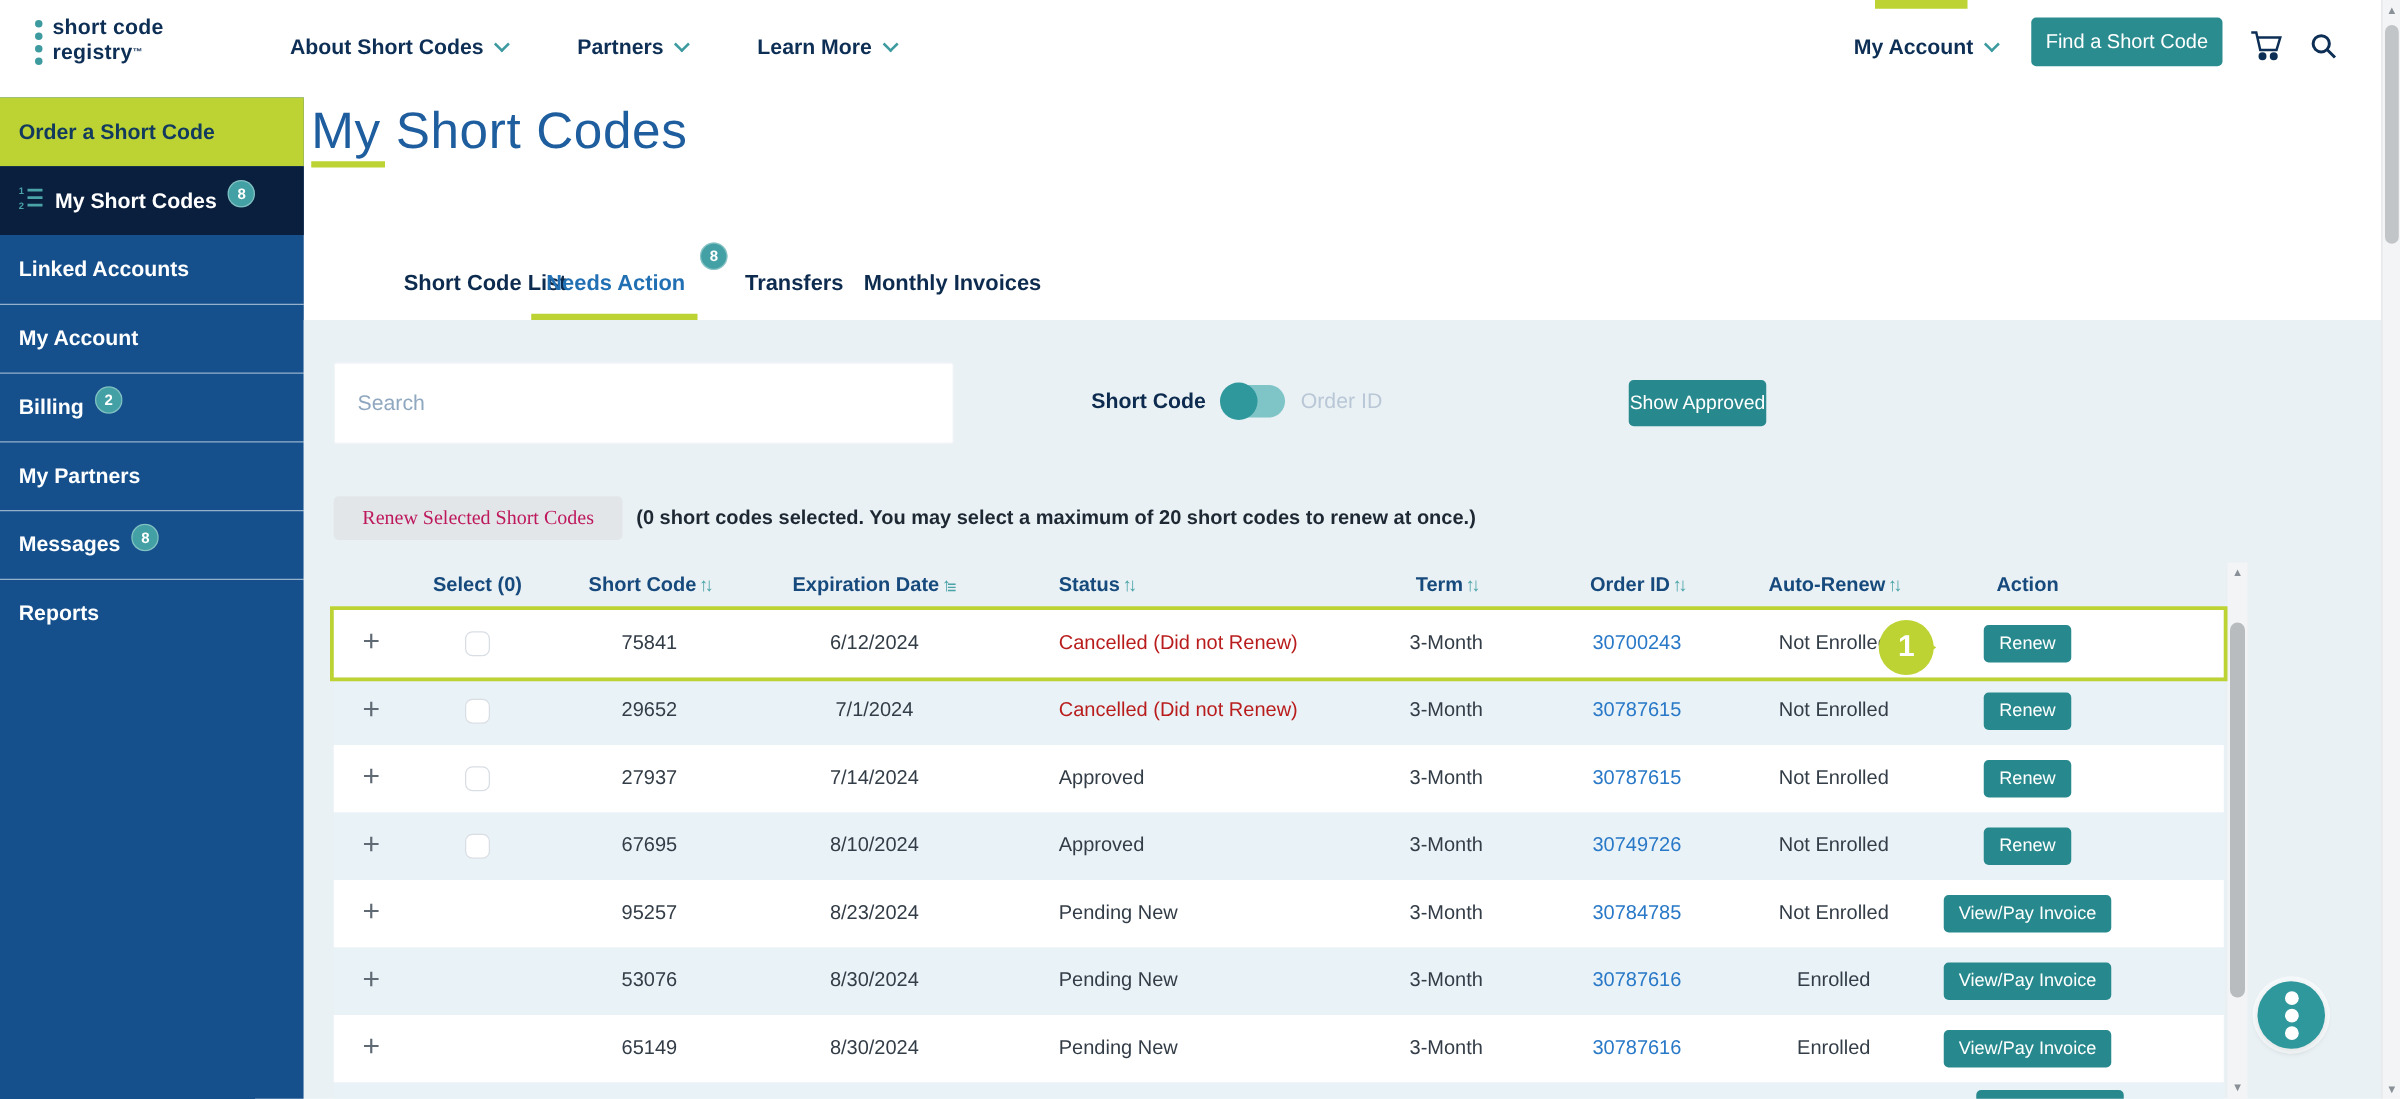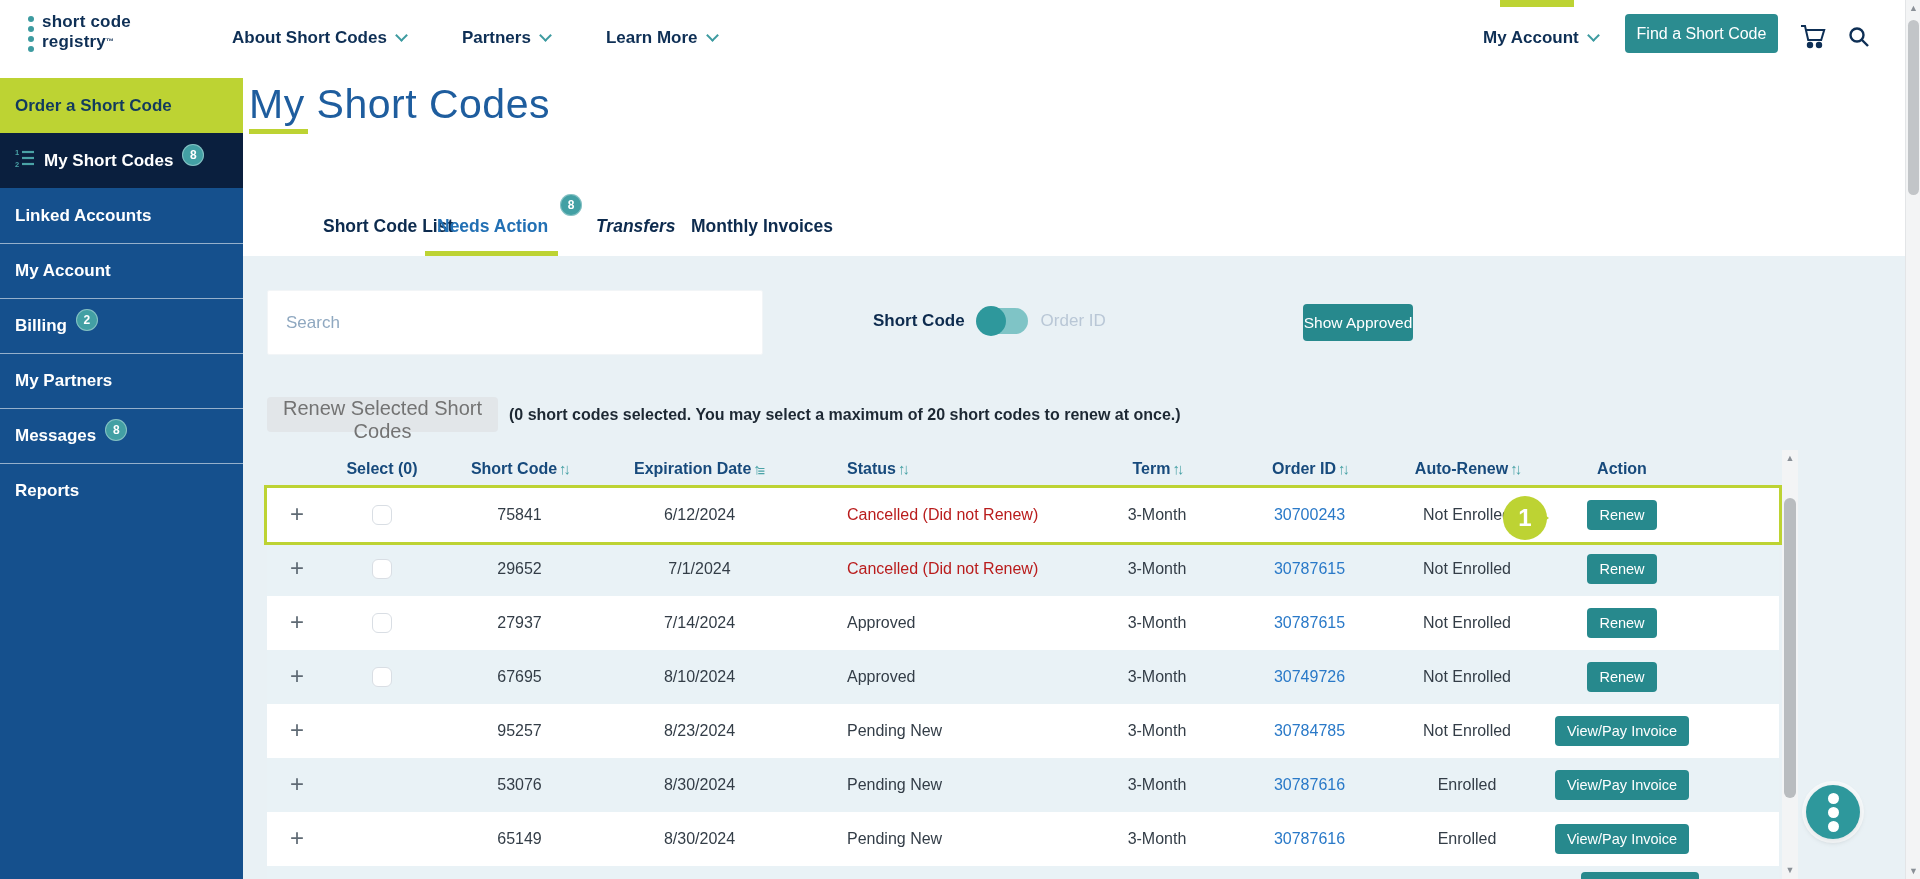--- a/index.html
+++ b/index.html
@@ -57,21 +57,21 @@
   #toggle-row { position:absolute; left:630px; top:52px; display:flex; align-items:center; gap:13px; }
   .toggle-label-on { color:#0d2b4e; font-weight:bold; font-size:17px; }
   .toggle-label-off { color:#b9c7d6; font-size:17px; }
   #toggle { position:relative; width:50px; height:26px; background:#7fc4c6; border-radius:13px; cursor:pointer; }
   #toggle .knob { position:absolute; left:-2px; top:-2px; width:30px; height:30px; border-radius:50%; background:#2e989c; }
   #show-filters-btn { position:absolute; left:1060px; top:48px; width:110px; height:37px; background:#27898d;
     color:#fff; font-size:15.5px; border:none; border-radius:4px; cursor:pointer; font-family:inherit; }
 
   
   #bulk-btn { position:absolute; left:24px; top:141px; width:231px; height:35px; background:#e2e6e9;
-    color:#737373; border:none; border-radius:4px; font-size:20px; cursor:default; font-family:Liberation Sans, sans-serif; }
+    color:#be185d; border:none; border-radius:4px; font-size:16px; cursor:default; font-family:Liberation Serif, serif; }
   #bulk-info { position:absolute; left:266px; top:150px; font-size:16px; color:#1d2833; font-weight:bold; }
 
   
   .tgrid { display:grid; grid-template-columns:60px 110px 165px 195px 285px 150px 155px 160px 150px 82px; }
   #thead { position:absolute; left:24px; top:194px; width:1512px; height:38px; align-items:center; }
   .th { text-align:center; font-size:16px; font-weight:bold; color:#174a7c; cursor:pointer; white-space:nowrap; }
   .th.left { text-align:left; padding-left:50px; }
   .sort { color:#4aa3a7; font-weight:bold; font-size:15px; letter-spacing:-3px; margin-left:2px; }
   #rows { position:absolute; left:24px; top:232px; width:1512px; }
   .row { height:54px; align-items:center; background:#fff; position:relative; }
@@ -213,21 +213,21 @@
 <div id="main">
   <div id="page-title">My Short Codes</div>
   <div id="title-underline"></div>
 
   <div id="tabs">
     <span class="tab" style="left:45px;margin-left:35px;">Short Code List</span>
     <span class="tab active" style="left:194px;">
       <span>Needs Action</span>
       <span class="badge">8</span>
     </span>
-    <span class="tab" style="left:353px;font-style:italic;">Transfers</span>
+    <span class="tab" style="left:353px;">Transfers</span>
     <span class="tab" style="left:448px;">Monthly Invoices</span>
     <div id="tab-underline"></div>
   </div>
 
   <div id="content">
     <input id="search-box" placeholder="Search" style="">
     <div id="toggle-row">
       <span class="toggle-label-on">Short Code</span>
       <span id="toggle">
           <span class="knob"></span>

